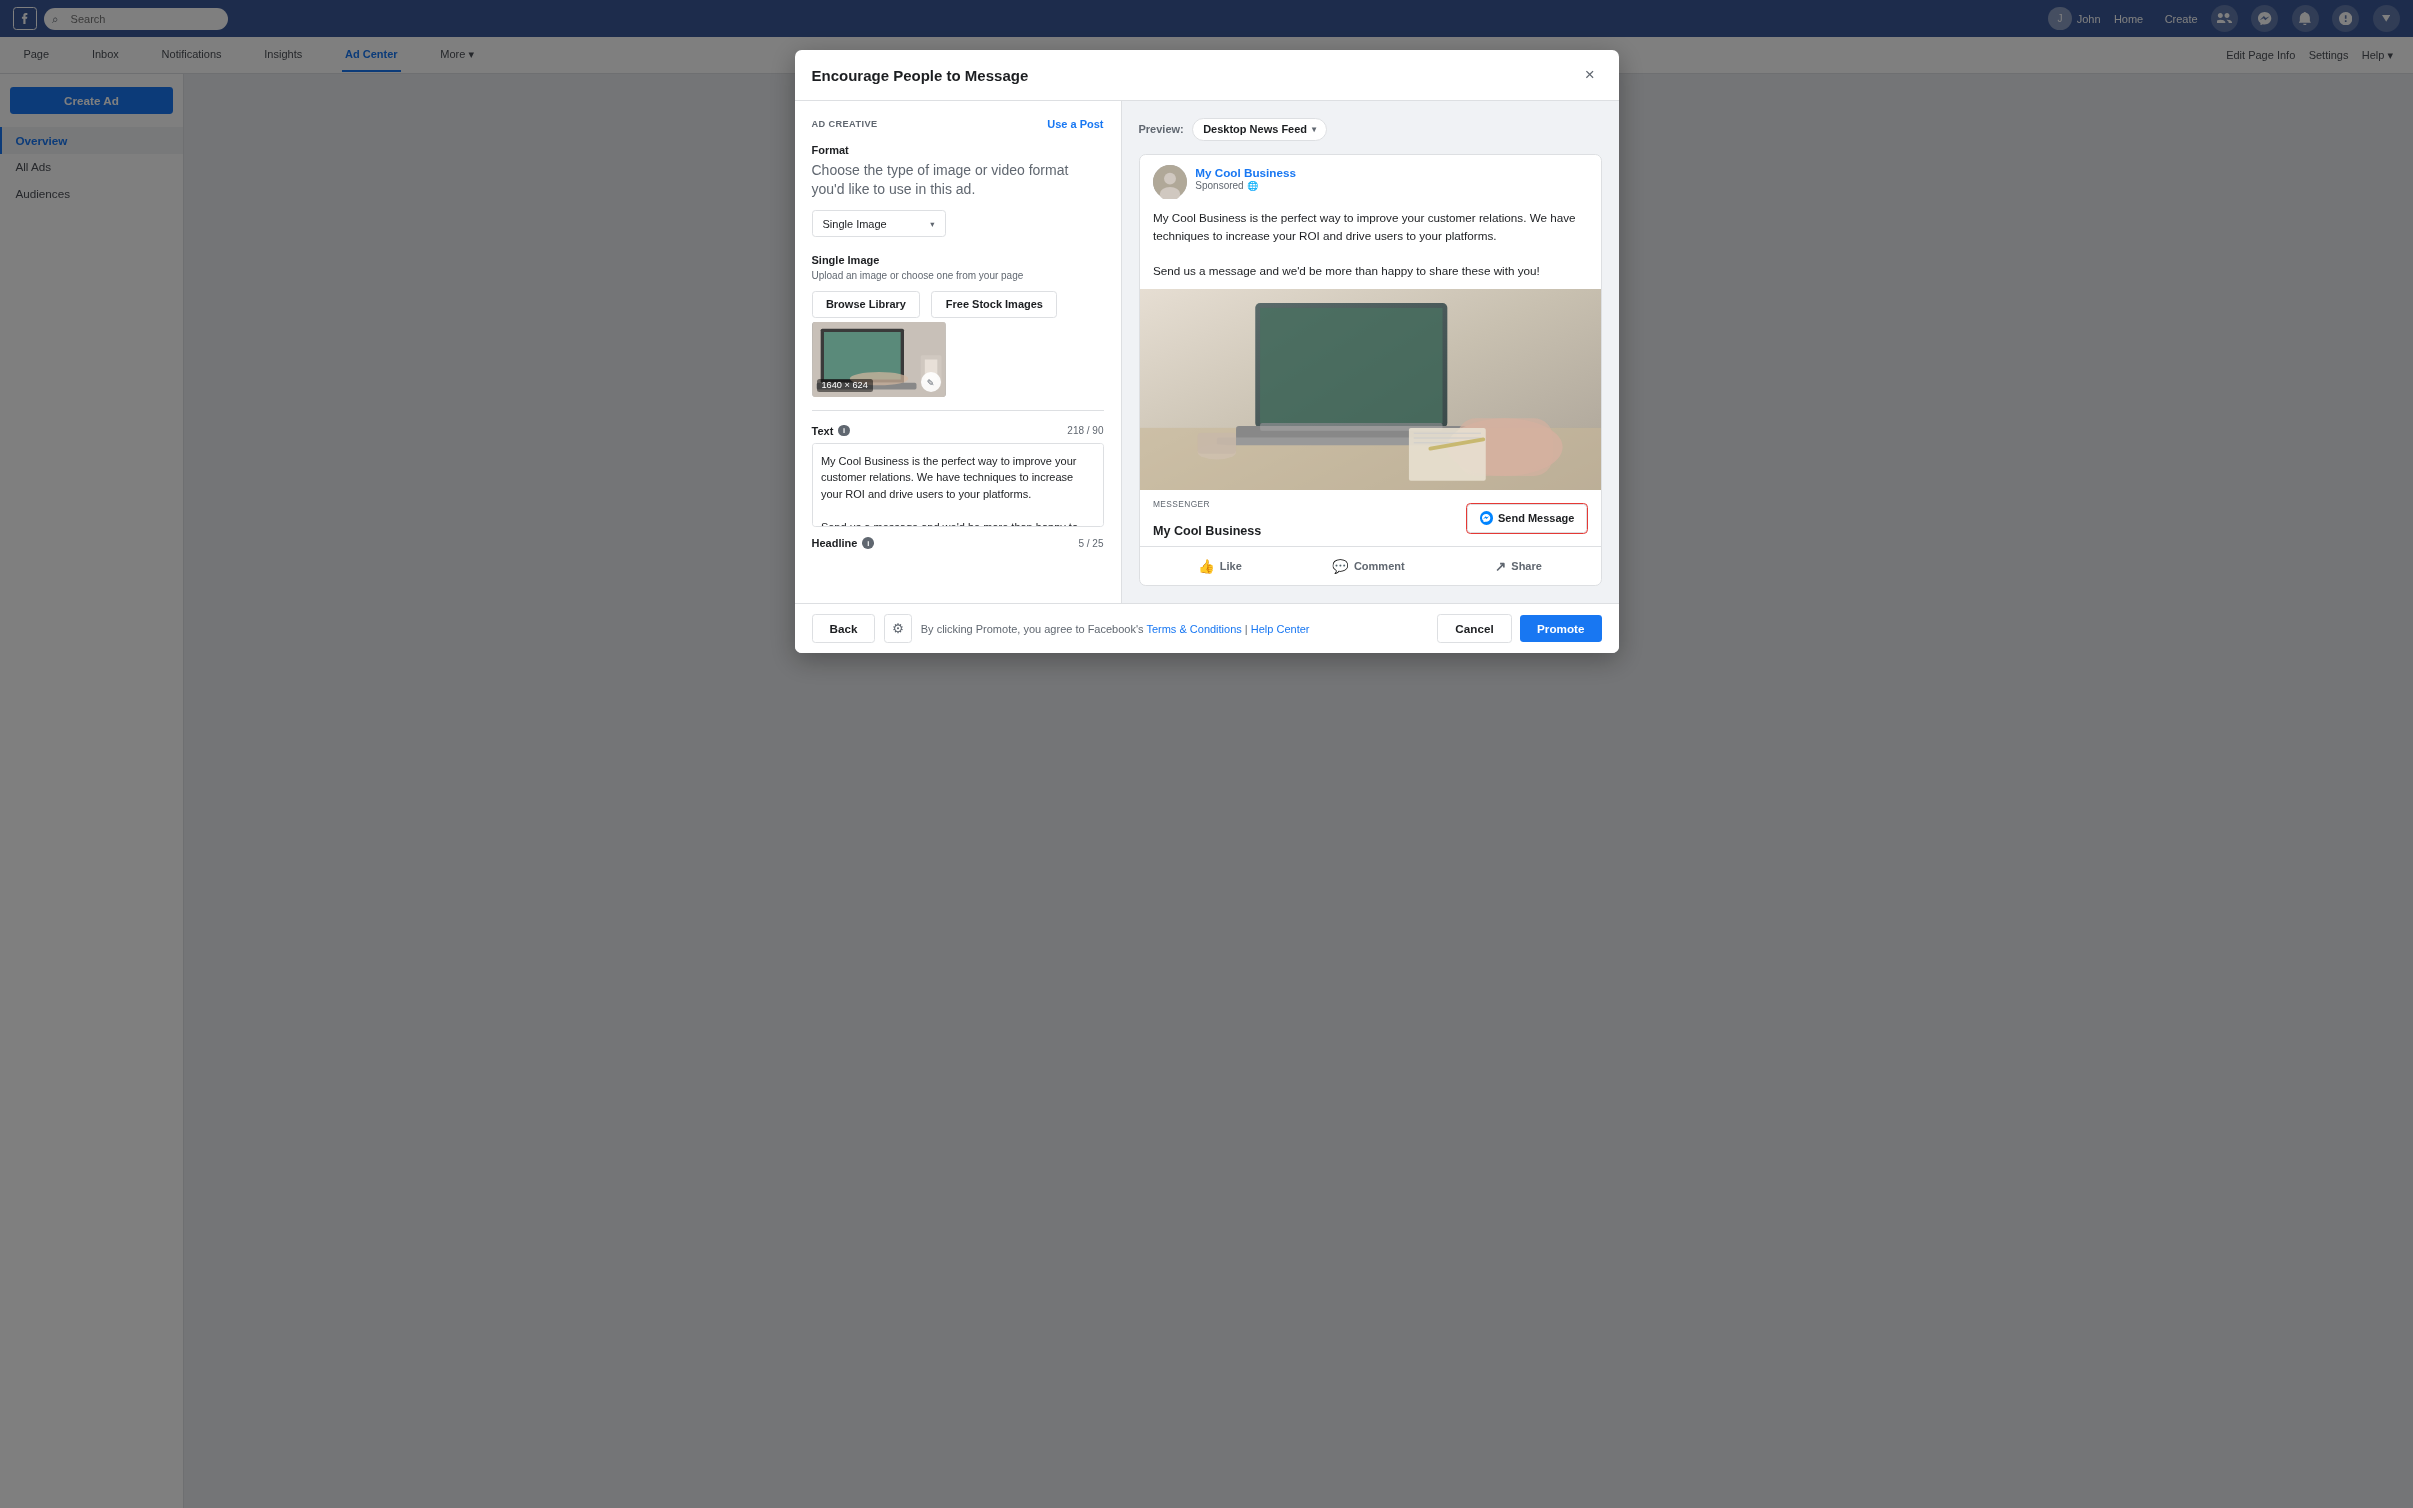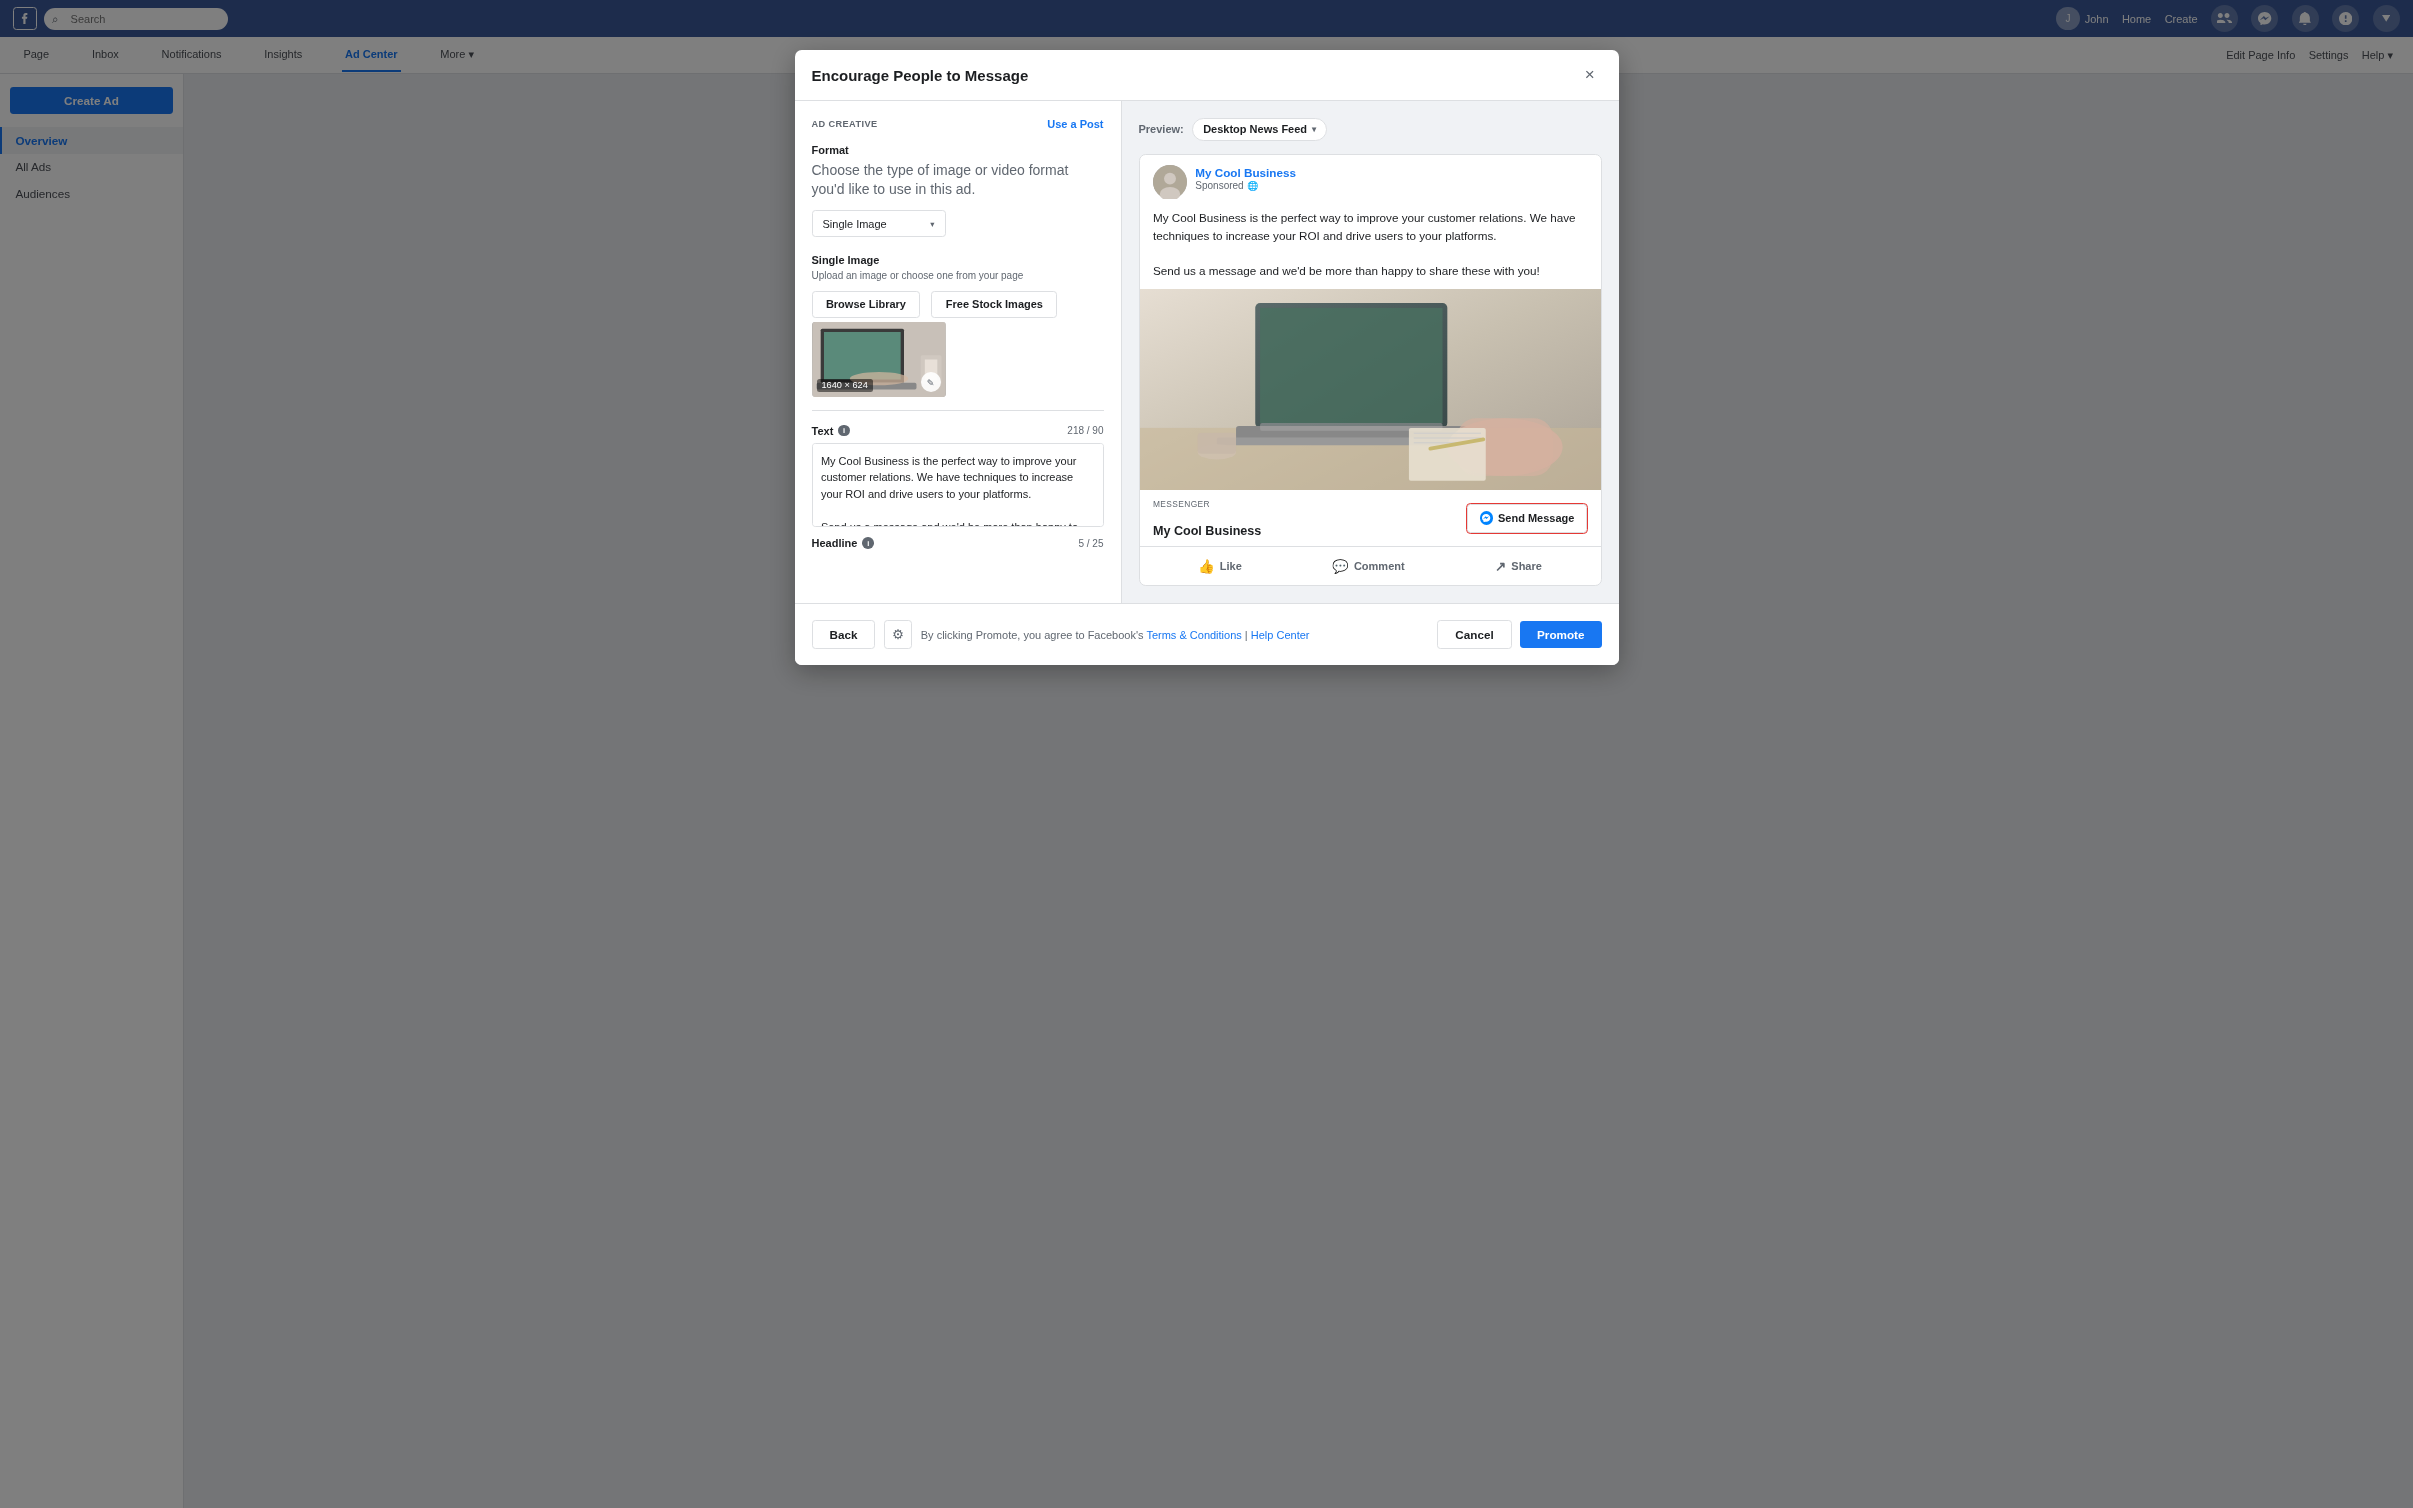--- a/index.html
+++ b/index.html
@@ -582,21 +582,21 @@
       font-weight: 600;
       color: #606770;
       cursor: pointer;
       padding: 5px 10px;
       border-radius: 3.4px;
     }
     .action-icon { font-size: 13.4px; }
 
     
     .modal-footer {
-      padding: 16px 17px;
+      padding: 10px 17px;
       border-top: 0.8px solid #dddfe2;
       display: flex;
       align-items: center;
       gap: 8.4px;
       flex-shrink: 0;
       background: white;
     }
     .footer-back-btn {
       border: 0.8px solid #dddfe2;
       background: white;
@@ -664,21 +664,21 @@
   <div class="nav-search-wrapper">
     <span class="search-icon-nav">⌕</span>
     <input class="nav-search" type="text" placeholder="Search" style="">
   </div>
   <div class="nav-right">
     <div class="nav-user">
       <div class="nav-avatar">J</div>
       <span>John</span>
     </div>
     <span style="color:white;cursor:pointer;font-size:11px;">Home</span>
-    <span style="color:white;cursor:pointer;font-size:11px;">Create</span>
+    <span style="color:white;cursor:pointer;font-size:11px;margin-left:8px;">Create</span>
     <div class="nav-icon-btn">
       <svg width="15" height="11.7" viewBox="0 0 18 14" fill="white">
           <path d="M12 6c1.66 0 3-1.34 3-3s-1.34-3-3-3-3 1.34-3 3 1.34 3 3 3zm-8 0c1.66 0 3-1.34 3-3S5.66 0 4 0 1 1.34 1 3s1.34 3 3 3zm0 2c-2 0-6 1-6 3v1h12v-1c0-2-4-3-6-3zm8 0c-.24 0-.51.01-.79.03C12.07 8.91 14 9.84 14 11v1h4v-1c0-2-3.84-3-6-3z"></path>
         </svg>
     </div>
     <div class="nav-icon-btn">
       <svg width="13.4" height="13.4" viewBox="0 0 16 16" fill="white">
           <path d="M8 0C3.6 0 0 3.3 0 7.4c0 2.3 1.1 4.4 2.9 5.8V16l2.7-1.5c.7.2 1.5.3 2.3.3 4.4 0 8-3.3 8-7.4S12.4 0 8 0zm.8 10L6.5 7.5 2 10l5-5.3 2.4 2.5L13.9 5 8.8 10z"></path>
         </svg>
     </div>

